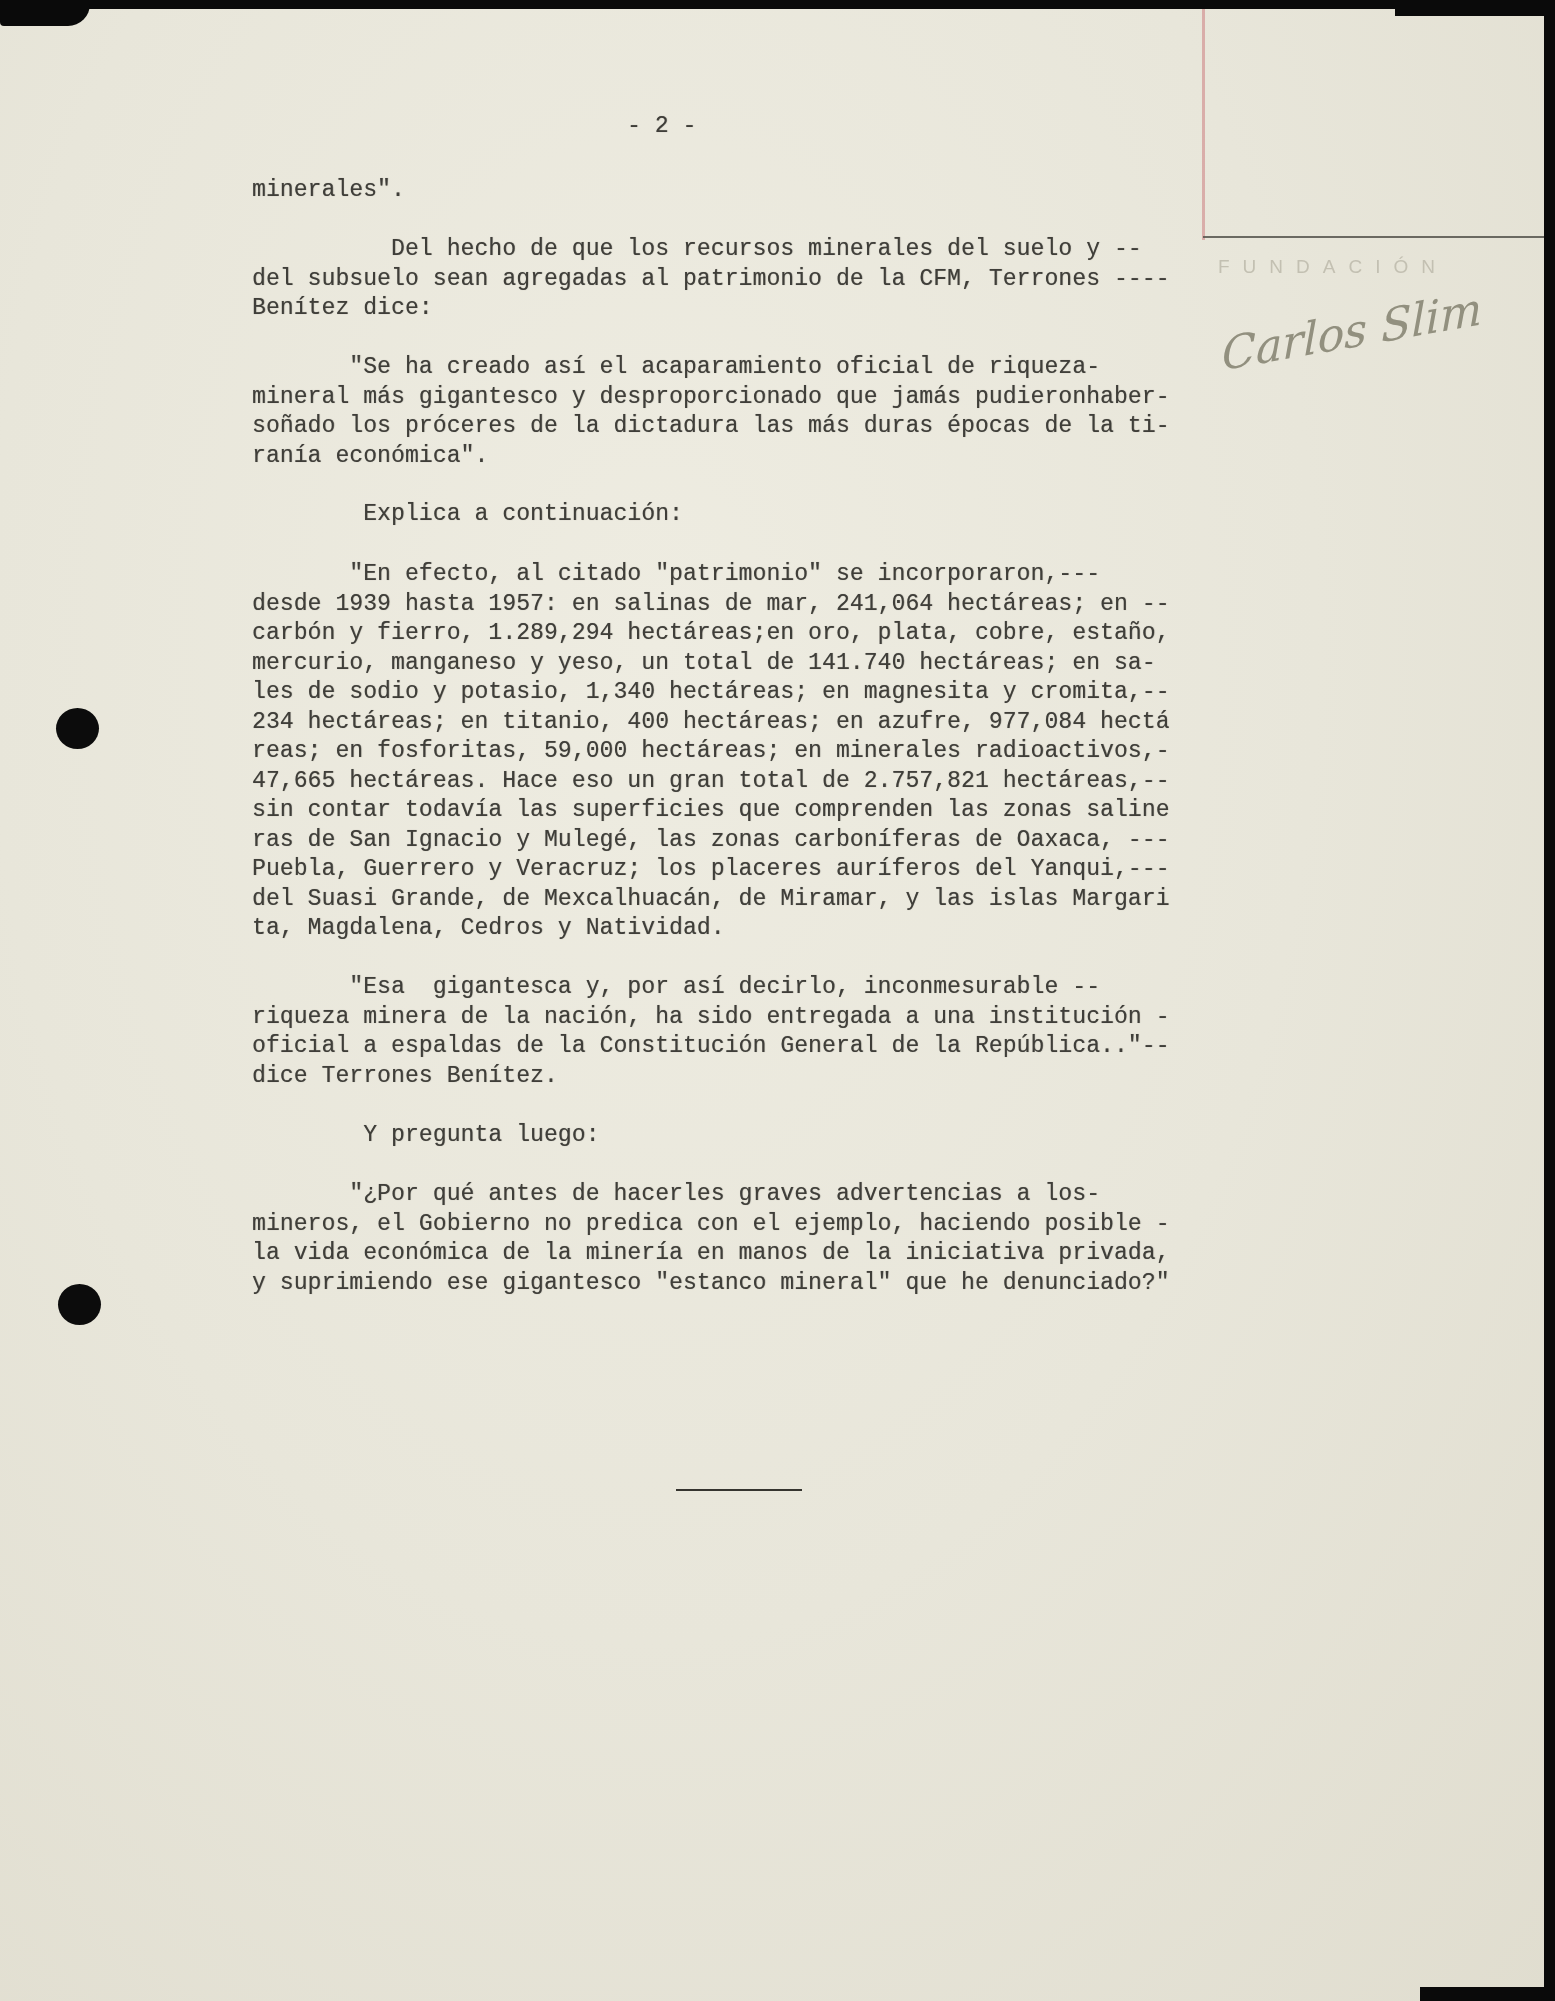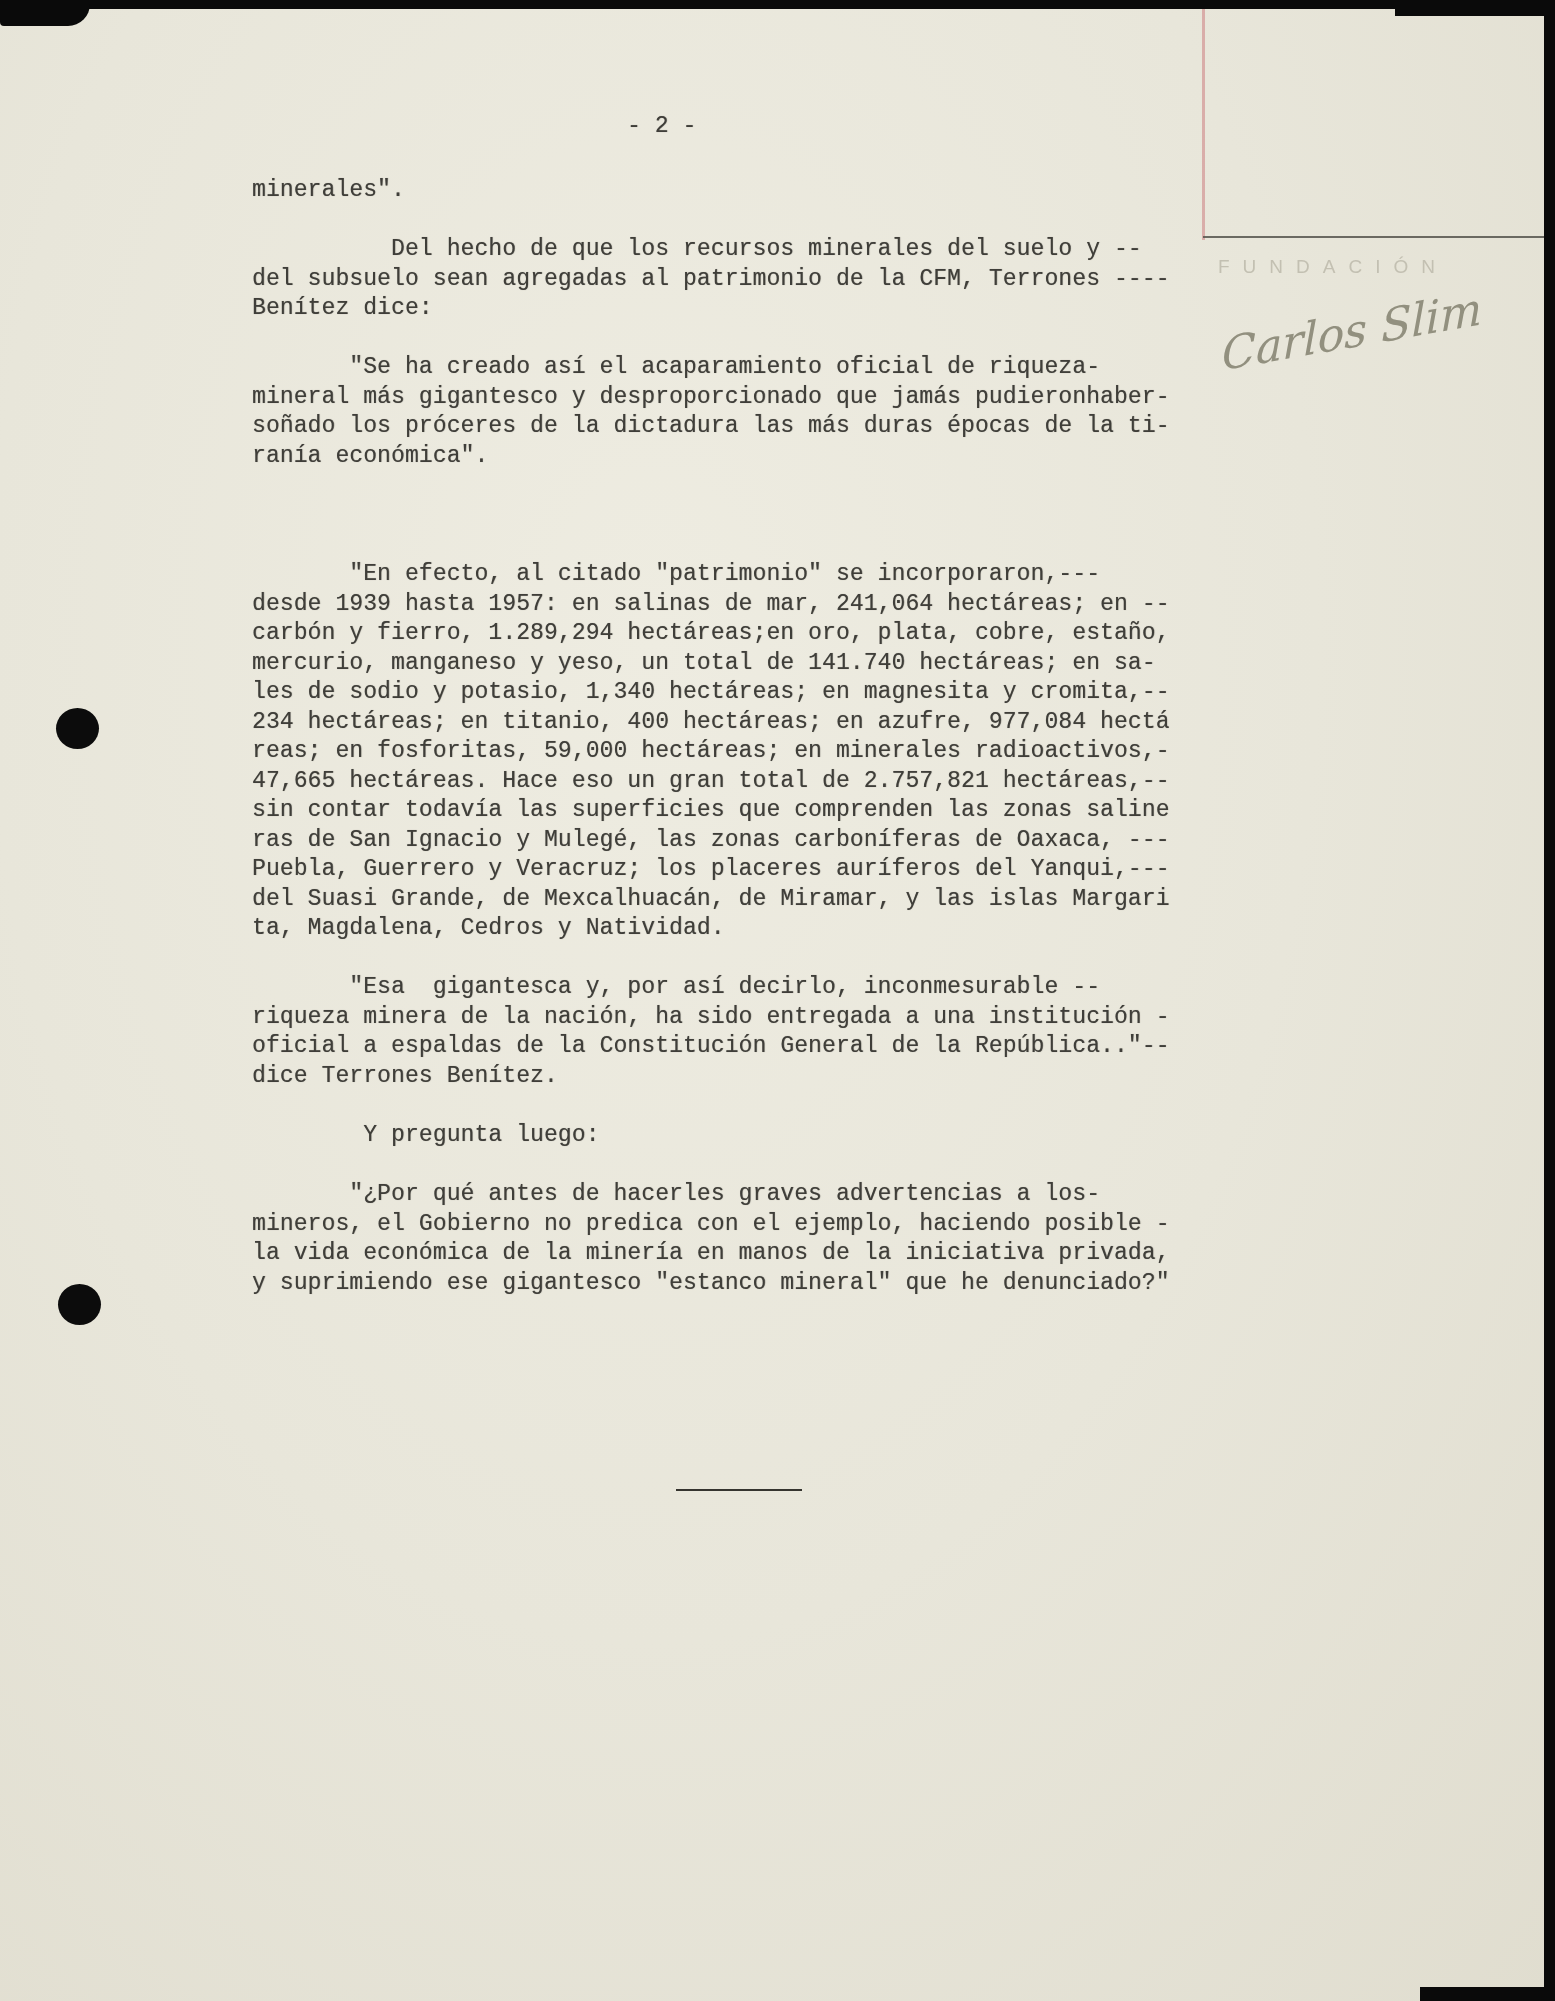--- a/index.html
+++ b/index.html
@@ -89,20 +89,21 @@
   <div class="typed page-num" style="top:112px">- 2 -</div>
 
   <div class="typed" style="top:176px">minerales".</div>
   <div class="typed" style="top:235px">          Del hecho de que los recursos minerales del suelo y --
 del subsuelo sean agregadas al patrimonio de la CFM, Terrones ----
 Benítez dice:</div>
   <div class="typed" style="top:353px">       "Se ha creado así el acaparamiento oficial de riqueza-
 mineral más gigantesco y desproporcionado que jamás pudieronhaber-
 soñado los próceres de la dictadura las más duras épocas de la ti-
 ranía económica".</div>
+  <div class="typed" style="top:500px">        Explica a continuación:</div>
   <div class="typed" style="top:560px">       "En efecto, al citado "patrimonio" se incorporaron,---
 desde 1939 hasta 1957: en salinas de mar, 241,064 hectáreas; en --
 carbón y fierro, 1.289,294 hectáreas;en oro, plata, cobre, estaño,
 mercurio, manganeso y yeso, un total de 141.740 hectáreas; en sa-
 les de sodio y potasio, 1,340 hectáreas; en magnesita y cromita,--
 234 hectáreas; en titanio, 400 hectáreas; en azufre, 977,084 hectá
 reas; en fosforitas, 59,000 hectáreas; en minerales radioactivos,-
 47,665 hectáreas. Hace eso un gran total de 2.757,821 hectáreas,--
 sin contar todavía las superficies que comprenden las zonas saline
 ras de San Ignacio y Mulegé, las zonas carboníferas de Oaxaca, ---

